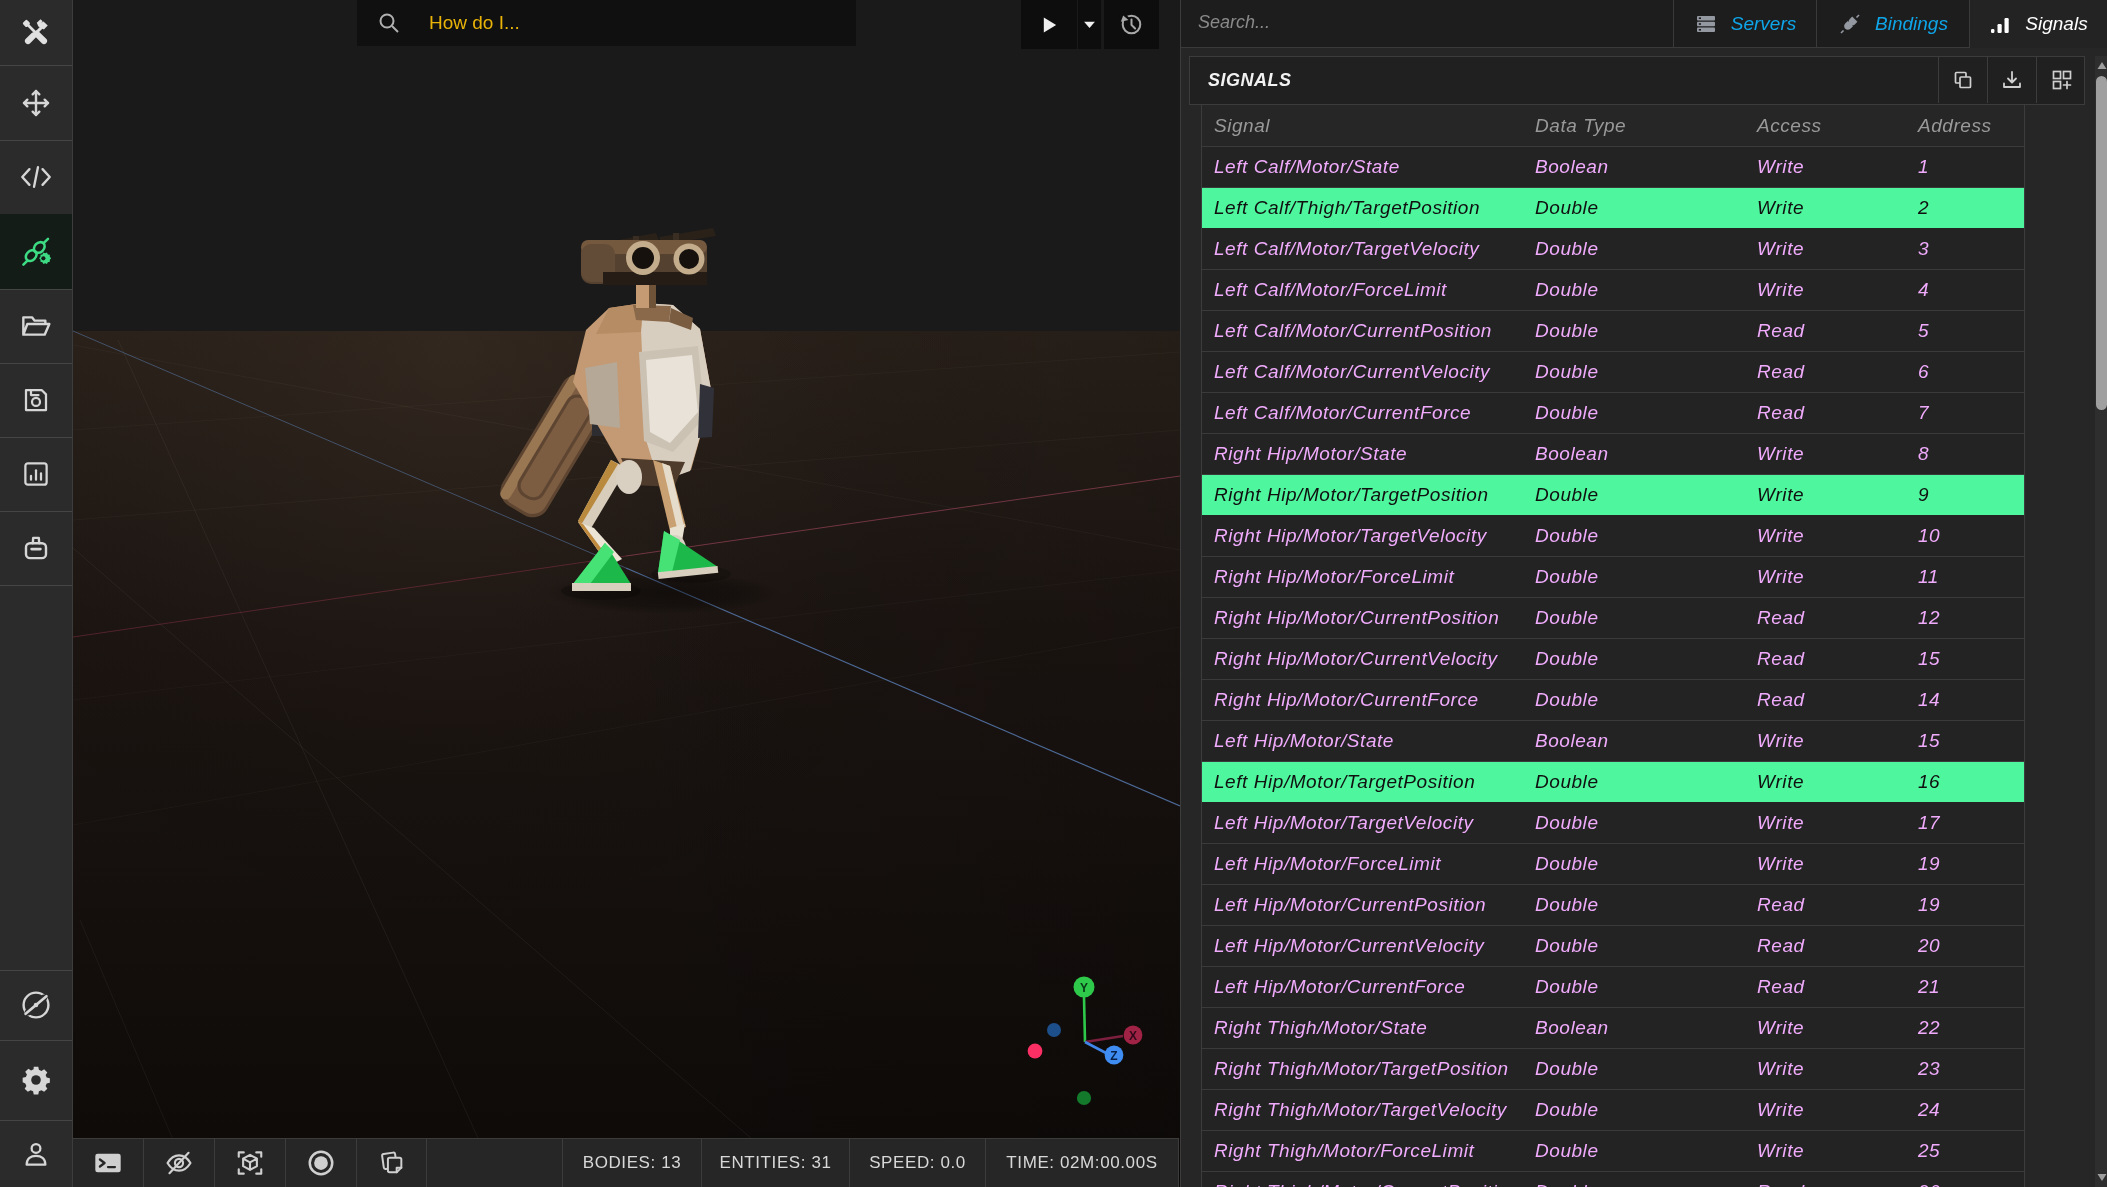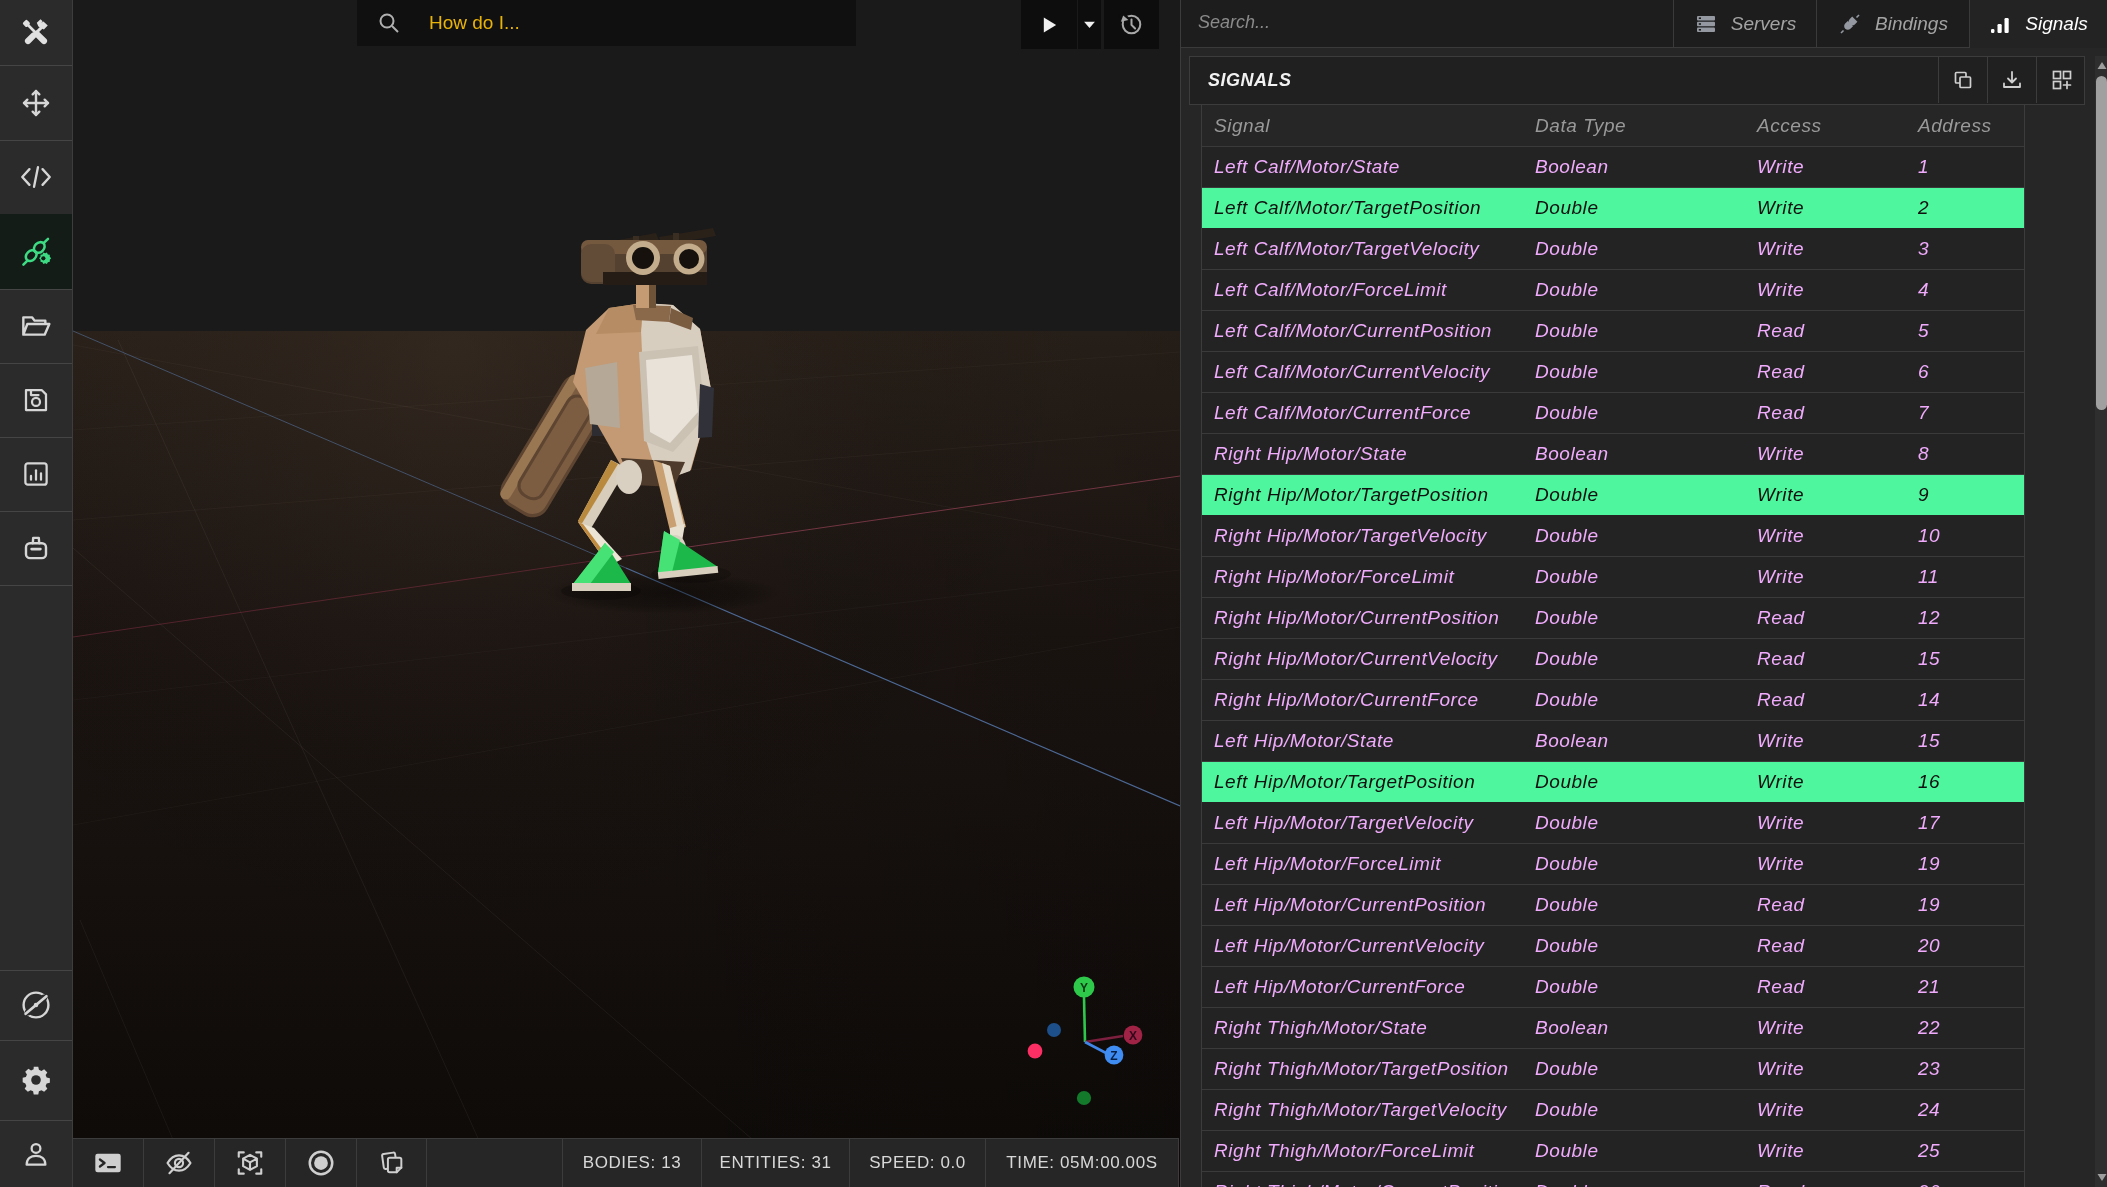--- a/index.html
+++ b/index.html
@@ -25,21 +25,21 @@
   background:#262626; border-top:1px solid #3c3c3c; }
 .bbcell { position:absolute; top:0; height:48px; display:flex; align-items:center;
   justify-content:center; border-right:1px solid #3c3c3c; }
 .bbtext { color:#d8d8d8; font-size:17px; letter-spacing:0.6px; }
 #panel { position:absolute; left:1180px; top:0; width:927px; height:1187px;
   background:#262626; border-left:1px solid #3c3c3c;font-style:italic; }
 #ptop { position:absolute; left:0; top:0; width:927px; height:48px; background:#1d1d1d; }
 #ptopline { position:absolute; top:47px; left:0; width:789px; height:1px; background:#3a3a3a; }
 #ptop .search { position:absolute; left:17px; top:12px; color:#8a8a8a; font-size:18px; }
 .ptab { position:absolute; top:0; height:48px; display:flex; align-items:center;
-  justify-content:center; gap:13px; color:#a3a3a3; font-size:19px;
+  justify-content:center; gap:13px; color:#0ea5e9; font-size:19px;
   border-left:1px solid #3a3a3a; }
 #tab-servers { left:492px; width:143px; }
 #tab-bindings { left:635px; width:153px; }
 #tab-signals { left:788px; width:139px; background:#232323; color:#ffffff; }
 #phead { position:absolute; left:8px; top:56px; width:896px; height:49px;
   border:1px solid #3c3c3c; background:#202020; }
 #phead .title { position:absolute; left:18px; top:13px; color:#f2f2f2;
   font-size:18px; font-weight:bold; letter-spacing:0.5px; }
 .hbtn { position:absolute; top:0; width:47px; height:46px; display:flex;
   align-items:center; justify-content:center; border-left:1px solid #3c3c3c; }
@@ -335,21 +335,21 @@
 <div class="bbcell" style="left:490px;width:139px;">
         <span class="bbtext">BODIES: 13</span>
       </div>
 <div class="bbcell" style="left:629px;width:148px;">
         <span class="bbtext">ENTITIES: 31</span>
       </div>
 <div class="bbcell" style="left:777px;width:136px;">
         <span class="bbtext">SPEED: 0.0</span>
       </div>
 <div class="bbcell" style="left:913px;width:193px;">
-        <span class="bbtext">TIME: 05M:00.00S</span>
+        <span class="bbtext">TIME: 02M:00.00S</span>
       </div>
   </div>
 
   <div id="panel">
     <div id="ptop">
       <span class="search">Search...</span>
       <div id="ptopline"></div>
       <div class="ptab" id="tab-servers">
           <svg width="24" height="24" viewBox="0 0 24 24" fill="#9499a1">
 <rect x="3" y="4" width="18" height="4.4" rx="1"></rect>
@@ -410,21 +410,21 @@
           <span class="c4">Address</span>
         </div>
       <div id="tbody">
 <div class="trow">
             <span class="c1">Left Calf/Motor/State</span>
             <span class="c2">Boolean</span>
             <span class="c3">Write</span>
             <span class="c4">1</span>
           </div>
 <div class="trow green">
-            <span class="c1">Left Calf/Motor/TargetPosition</span>
+            <span class="c1">Left Calf/Thigh/TargetPosition</span>
             <span class="c2">Double</span>
             <span class="c3">Write</span>
             <span class="c4">2</span>
           </div>
 <div class="trow">
             <span class="c1">Left Calf/Motor/TargetVelocity</span>
             <span class="c2">Double</span>
             <span class="c3">Write</span>
             <span class="c4">3</span>
           </div>

